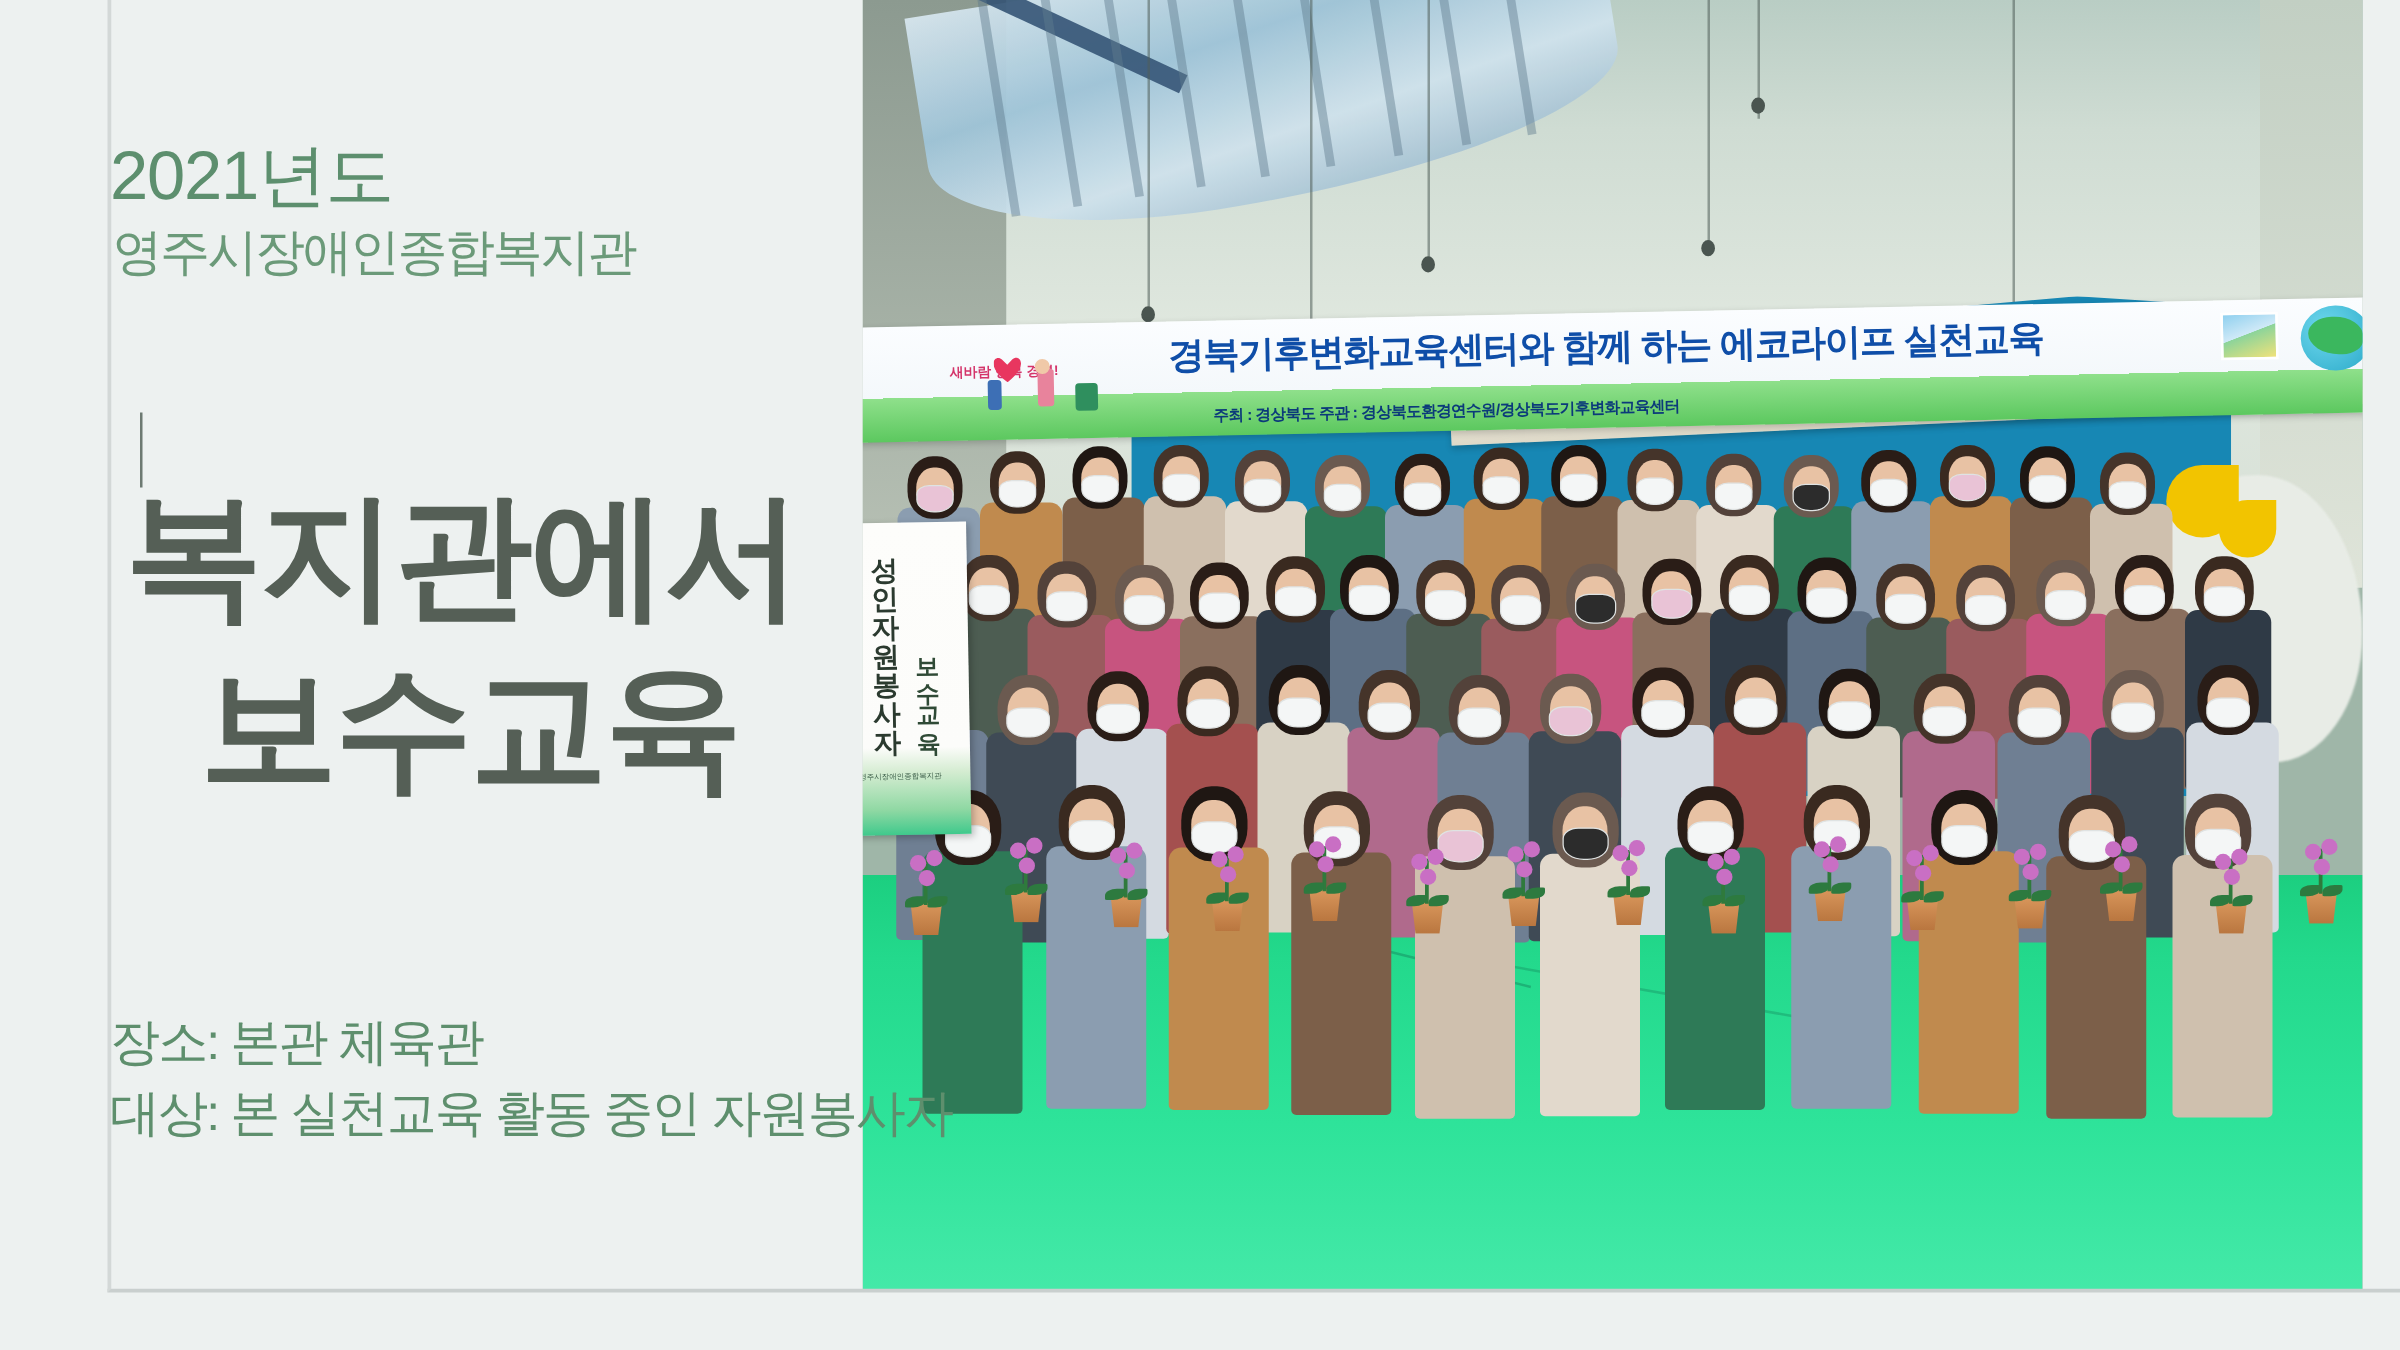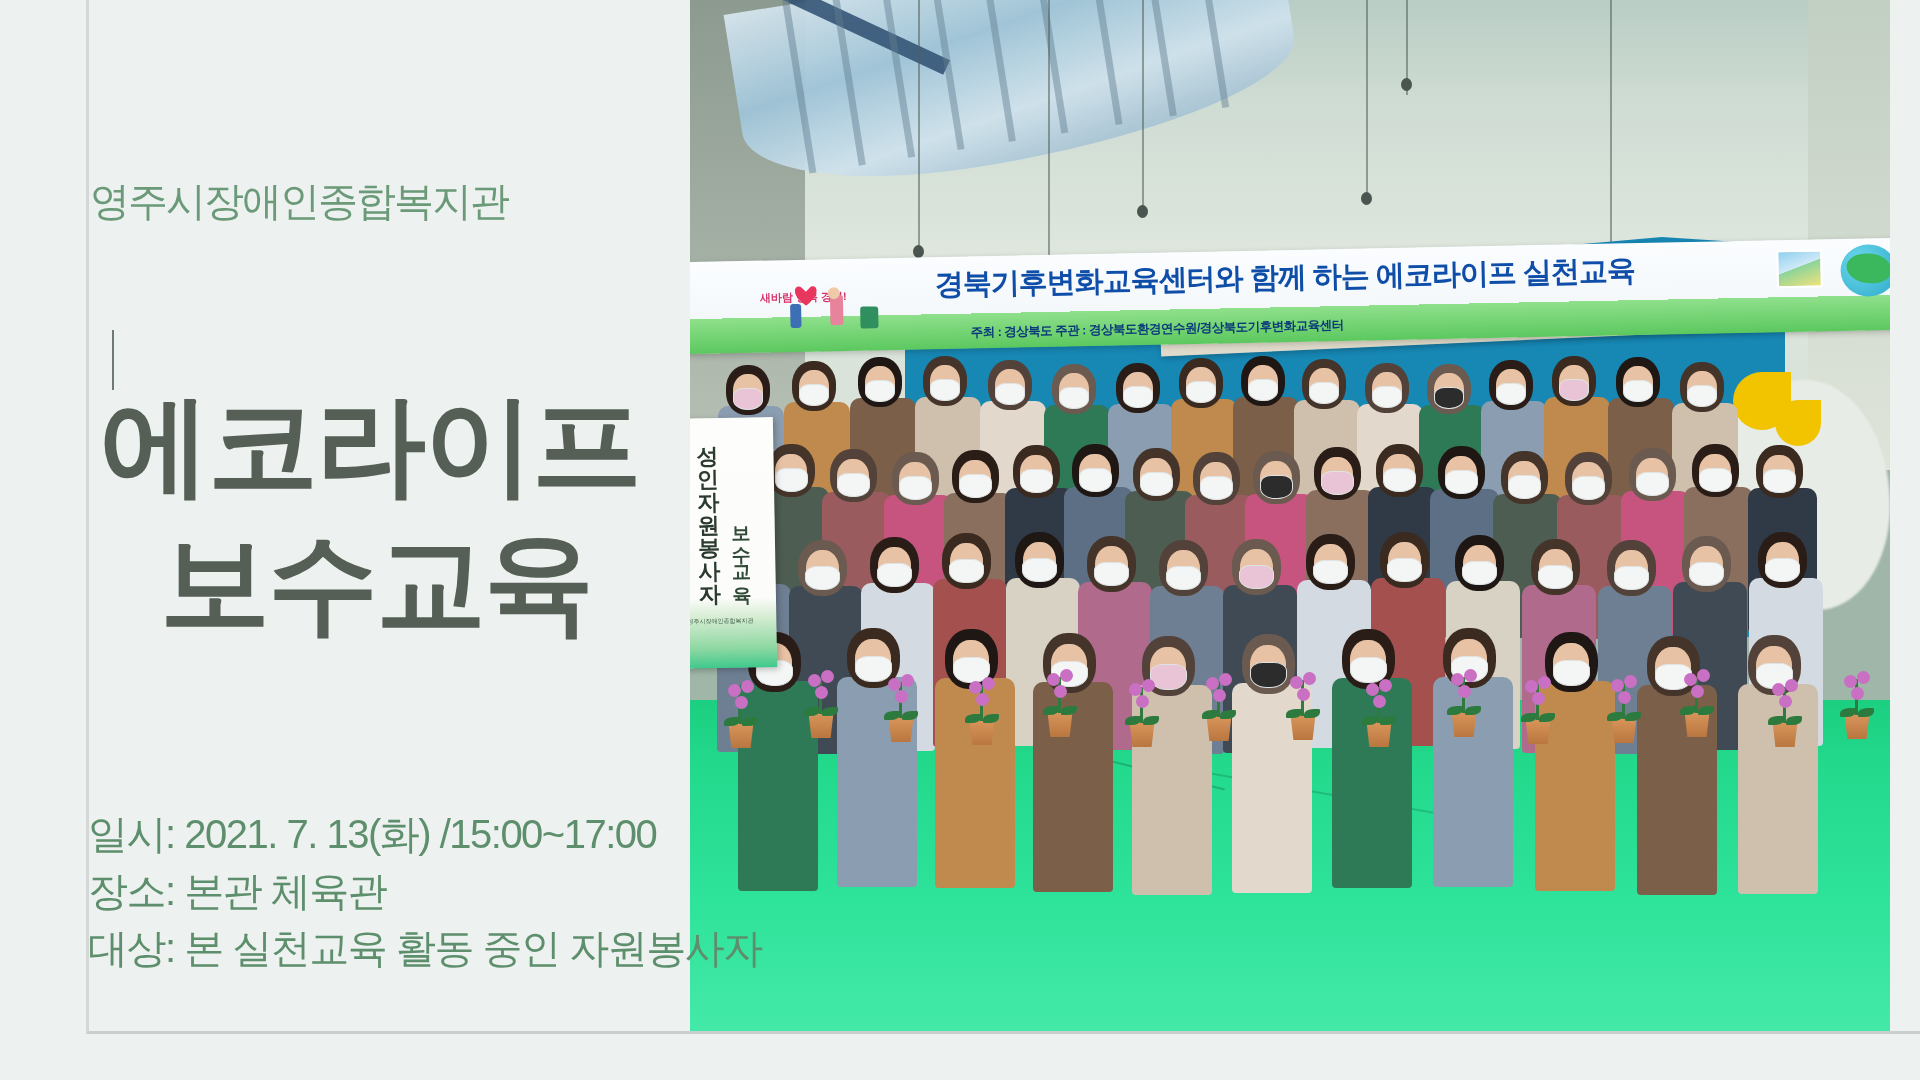--- a/index.html
+++ b/index.html
@@ -842,26 +842,26 @@
         <div class="pot-stem"></div>
         <div class="pot-leaf" style="left:-2px"></div>
         <div class="pot-leaf" style="left:16px"></div>
         <div class="pot-fl" style="left:2px;top:6px"></div>
         <div class="pot-fl" style="left:15px;top:2px"></div>
         <div class="pot-fl" style="left:9px;top:18px"></div>
       </div>
     </div>
 
   <div class="panel">
+    <div class="kicker">2021년도</div>
     <div class="subkicker">영주시장애인종합복지관</div>
     <div class="rule"></div>
-    <div class="title1">에코라이프</div>
+    <div class="title1">복지관에서</div>
     <div class="title2">보수교육</div>
   </div>
 
   <div class="info" style="left:88px;">
-    <div class="info-line">일시: 2021. 7. 13(화) /15:00~17:00</div>
     <div class="info-line">장소: 본관 체육관</div>
     <div class="info-line">대상: 본 실천교육 활동 중인 자원봉사자</div>
   </div>
 
   <div class="frame"></div>
 </div>
 
 </body></html>

